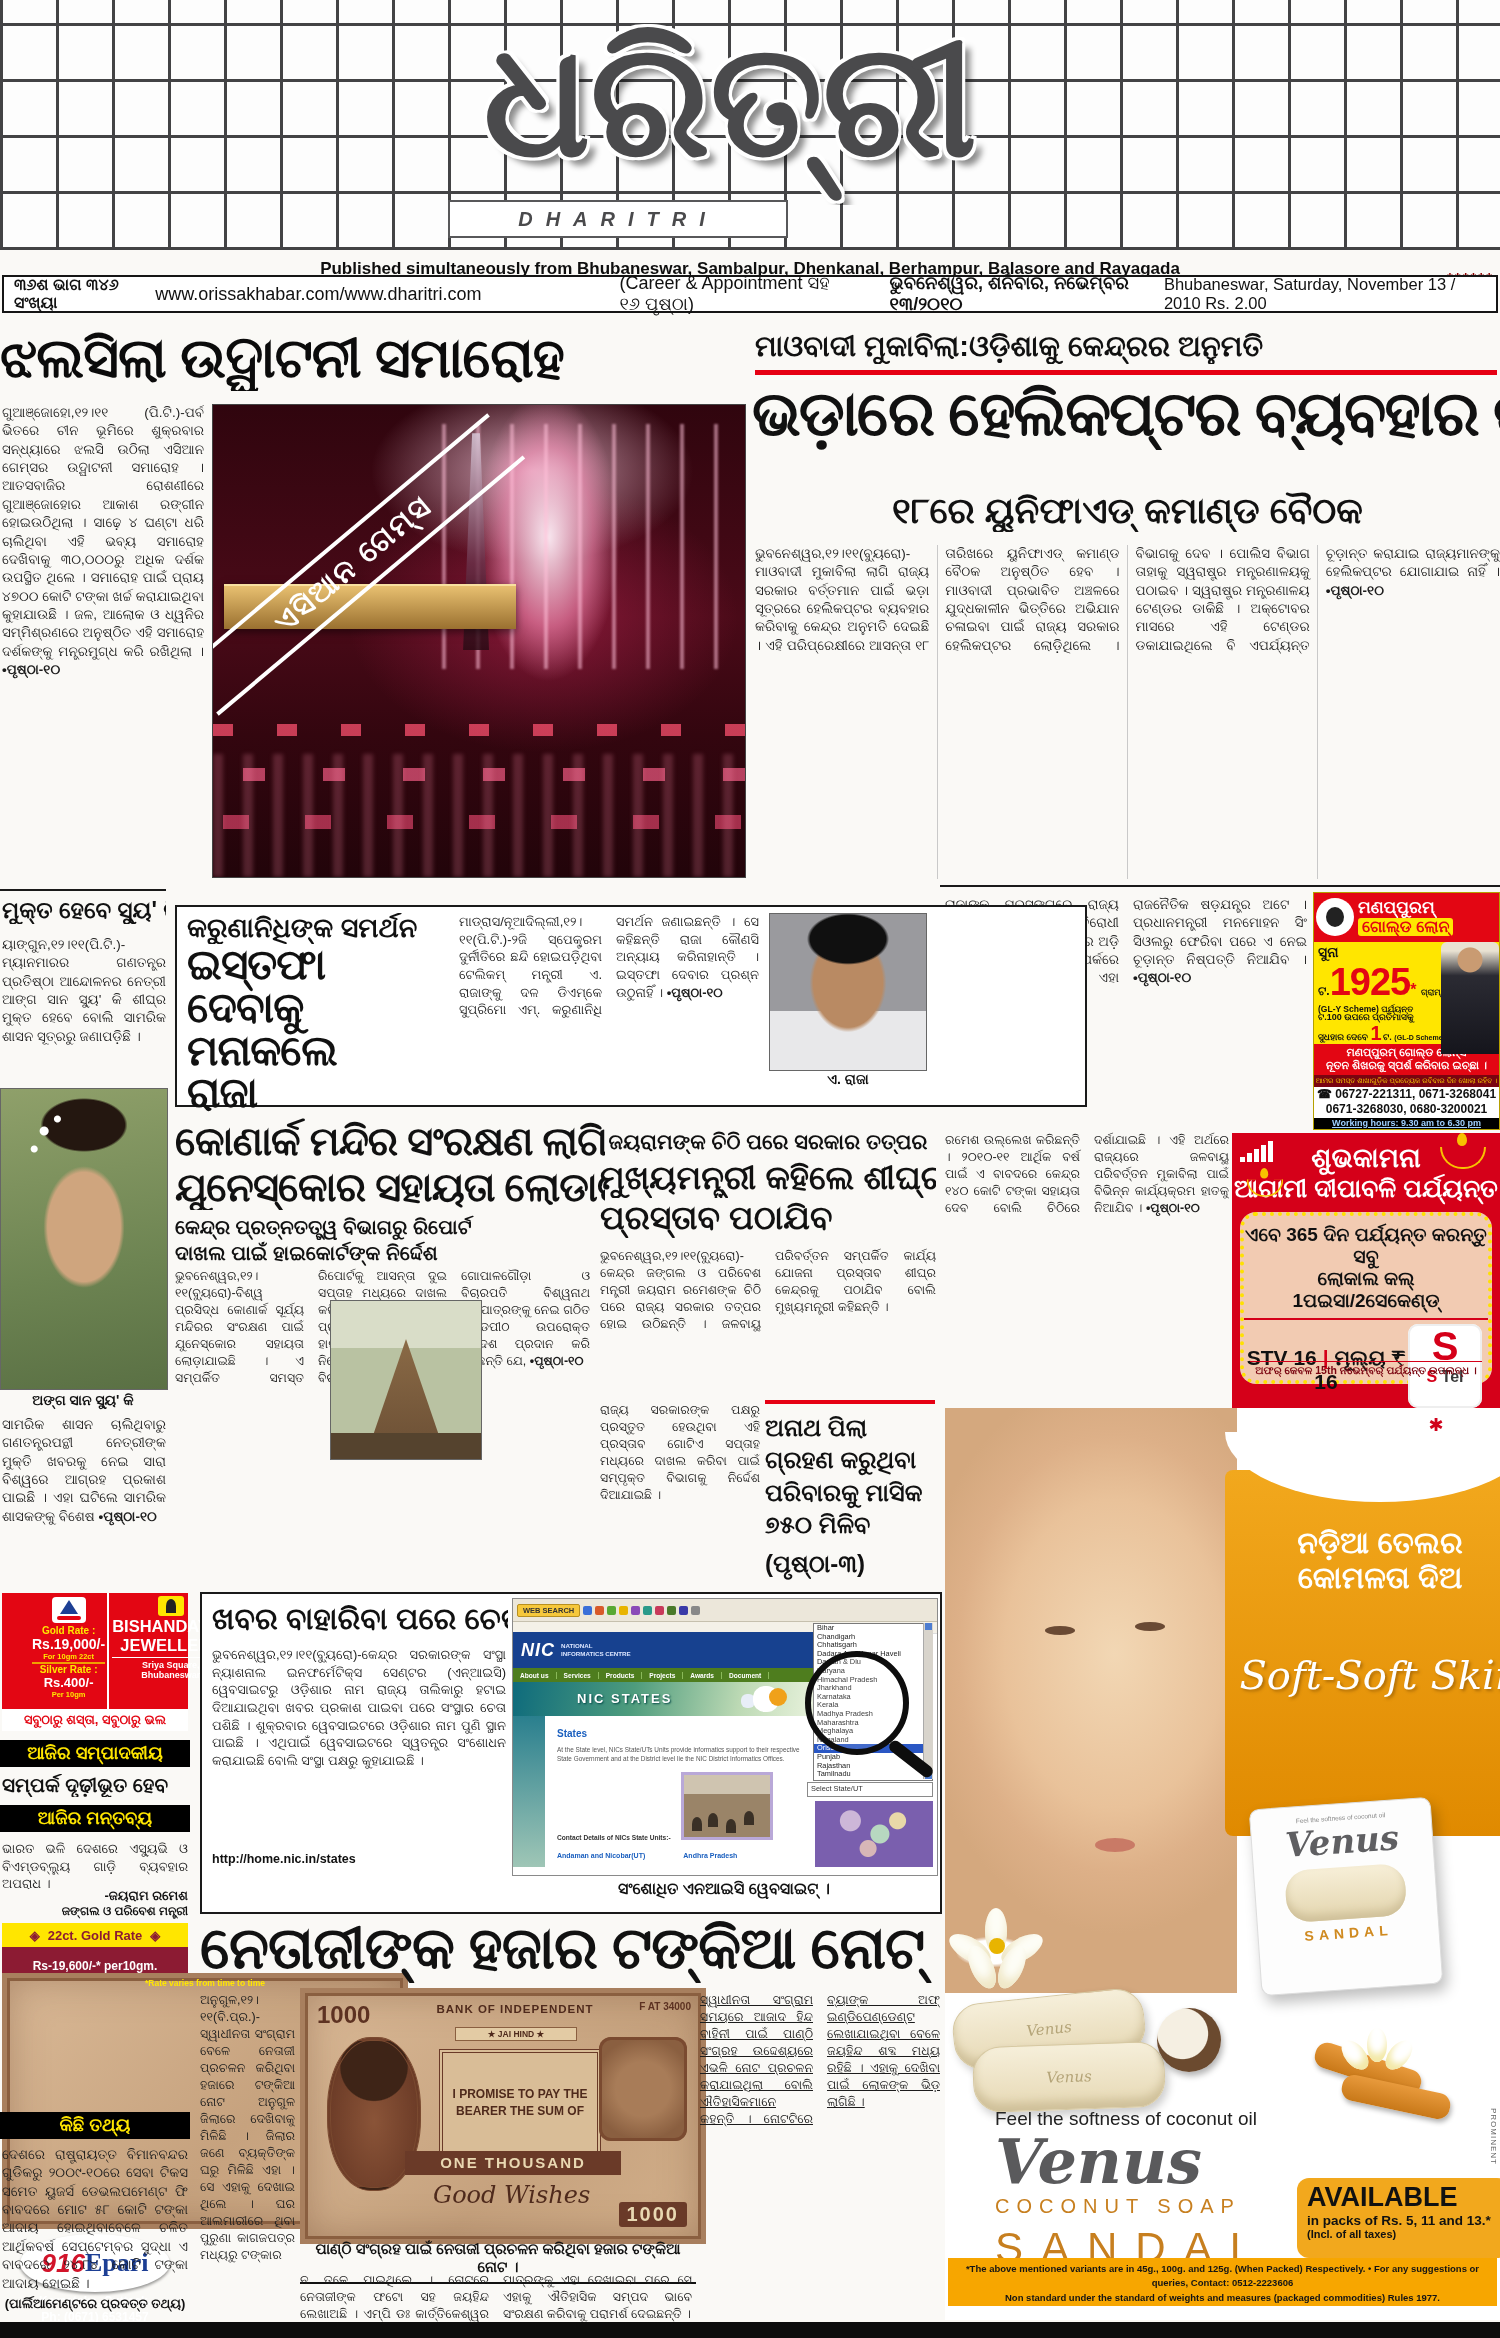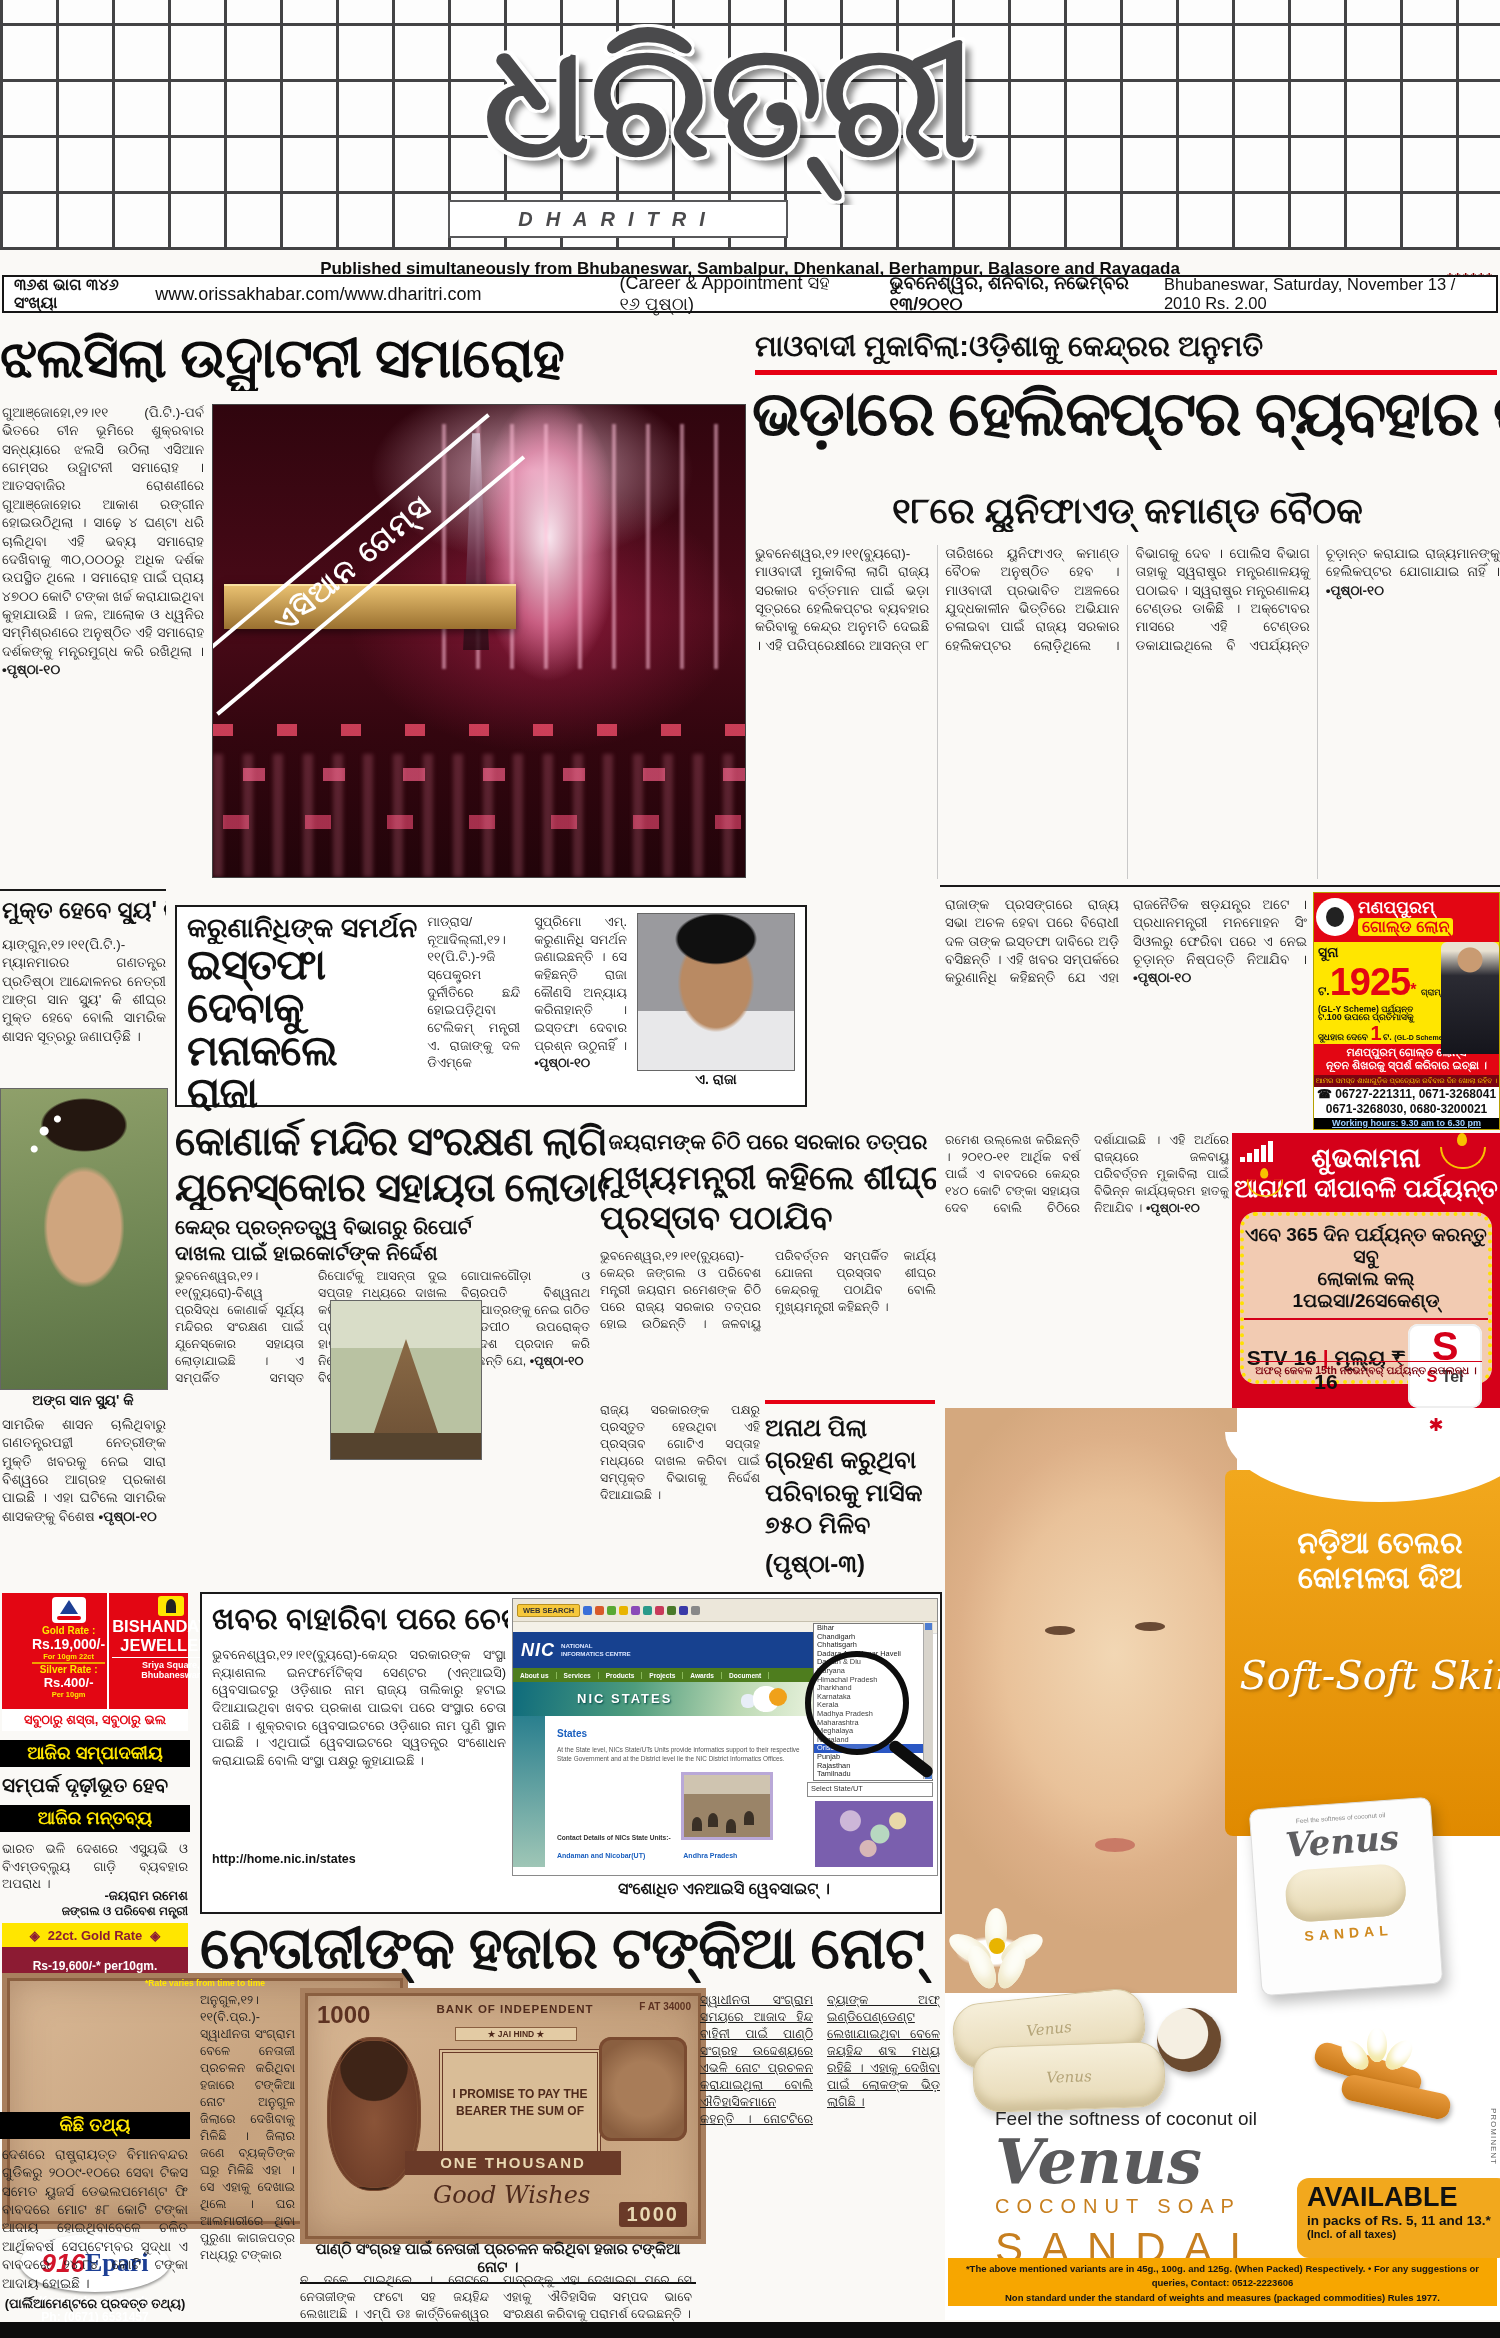--- a/index.html
+++ b/index.html
@@ -317,21 +317,21 @@
       radial-gradient(circle 5px at 26% 14%,#fff 0 4px,transparent 5px),radial-gradient(circle 4px at 34% 10%,#fff 0 3px,transparent 4px),radial-gradient(circle 4px at 20% 20%,#fff 0 3px,transparent 4px),
       radial-gradient(ellipse 58px 36px at 50% 12%,#241710 0 70%,transparent 75%),
       radial-gradient(ellipse 52px 78px at 50% 46%,#cfa57e 0 70%,transparent 78%),
       linear-gradient(170deg,#8fa06a,#6d8452 60%,#5a7044);"></div>
   <div class="abs caption" style="left:0;top:1392px;width:166px;">ଅଙ୍ଗ ସାନ ସ୍ୟୁ' କି</div>
   <div class="abs bodytxt" style="left:2px;top:1416px;width:164px;height:172px;">
     <span>ସାମରିକ ଶାସନ ଚାଲିଥିବାରୁ ଗଣତନ୍ତ୍ରପନ୍ଥୀ ନେତ୍ରୀଙ୍କ ମୁକ୍ତି ଖବରକୁ ନେଇ ସାରା ବିଶ୍ୱରେ ଆଗ୍ରହ ପ୍ରକାଶ ପାଇଛି । ଏହା ଘଟିଲେ ସାମରିକ ଶାସକଙ୍କୁ ବିଶେଷ</span>
     <span class="ref">•ପୃଷ୍ଠା-୧୦</span>
   </div>
 
-  <div class="abs box" style="left:175px;top:905px;width:632px;height:202px;display:flex;gap:10px;padding:6px 10px;box-sizing:border-box;">
+  <div class="abs box" style="left:175px;top:905px;width:912px;height:202px;display:flex;gap:10px;padding:6px 10px;box-sizing:border-box;">
     <div style="width:262px;">
       <div class="raja-kicker nowrap">କରୁଣାନିଧିଙ୍କ ସମର୍ଥନ</div>
       <div class="raja-big">
           <div>ଇସ୍ତଫା</div>
           <div>ଦେବାକୁ</div>
           <div>ମନାକଲେ</div>
           <div>ରାଜା</div>
         </div>
     </div>
     <div class="bodytxt cols2" style="width:300px;height:182px;font-size:13px;">

